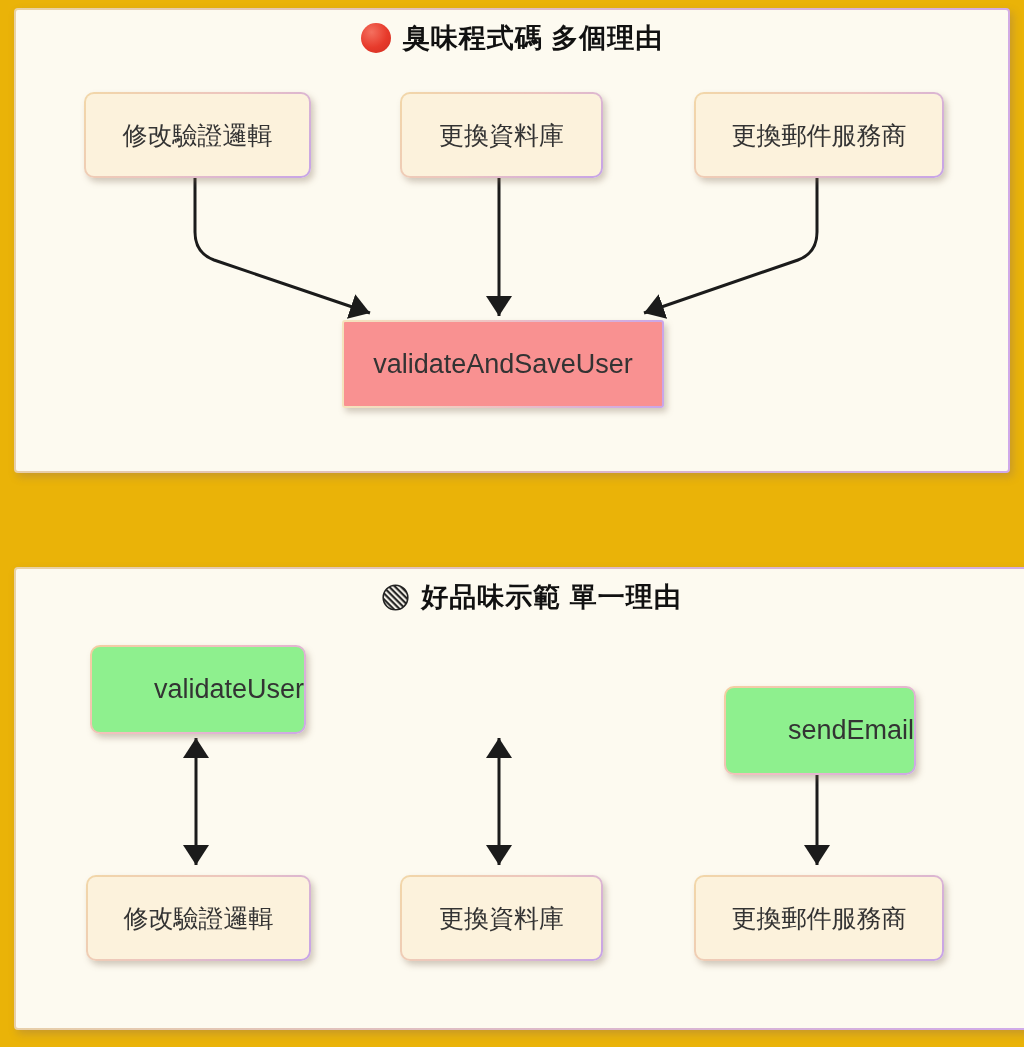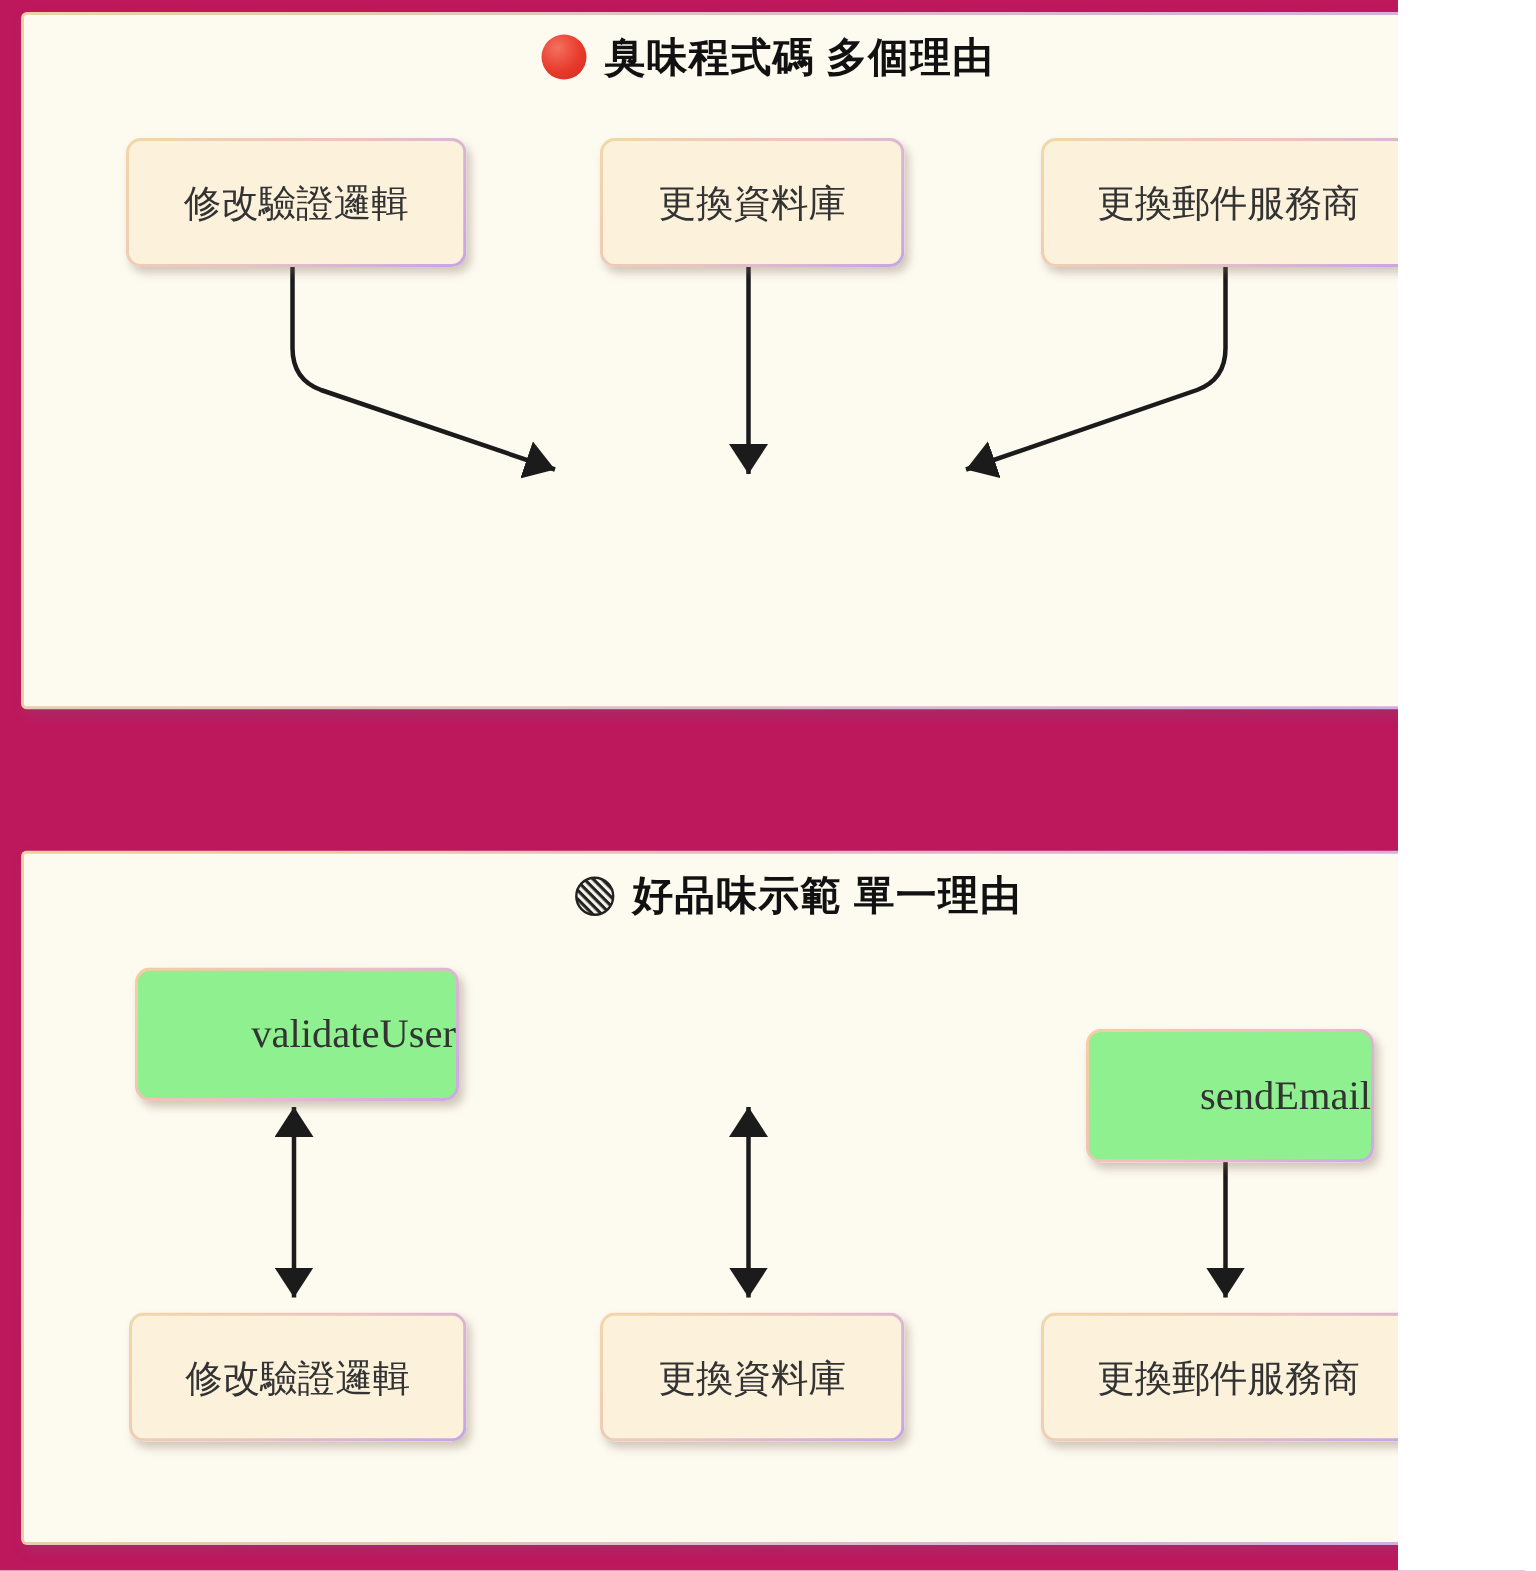--- a/index.html
+++ b/index.html
@@ -1,18 +1,18 @@
 <!DOCTYPE html>
 <html><head>
 <meta charset="utf-8">
 <style>
   html,body{margin:0;padding:0;background:#ffffff;}
   .canvas{
-    position:relative;width:932px;height:1047px;background:#be185d;overflow:hidden;
-    font-family:Liberation Serif, serif;
+    position:relative;width:1024px;height:1047px;background:#eab308;overflow:hidden;
+    font-family:Liberation Sans, sans-serif;
   }
   .panel{
     position:absolute;left:14px;width:992px;
     border:2px solid transparent;border-radius:4px;
     background:linear-gradient(#fdfaf0,#fdfaf0) padding-box,
                linear-gradient(100deg,#e9d2a4 0%,#ddb9c9 55%,#cfa9ea 100%) border-box;
     box-shadow:3px 4px 8px rgba(110,90,130,0.28);
   }
   .panel-title{
     position:absolute;top:10px;left:0;right:0;height:36px;
@@ -73,20 +73,23 @@
 
     <div class="node node-cream" style="left:68px;top:82px;width:223px;height:82px;">
       <span>修改驗證邏輯</span>
     </div>
     <div class="node node-cream" style="left:384px;top:82px;width:199px;height:82px;">
       <span>更換資料庫</span>
     </div>
     <div class="node node-cream" style="left:678px;top:82px;width:246px;height:82px;">
       <span>更換郵件服務商</span>
     </div>
+    <div class="node node-red" style="left:326px;top:310px;width:318px;height:84px;">
+      <span>validateAndSaveUser</span>
+    </div>
   </section>
 
   <section class="panel" style="top:567px;height:459px;padding-left:40px;">
 
     <div class="panel-title">
       <svg width="27" height="27" viewBox="0 0 27 27">
         <defs>
           <pattern id="hatch" patternUnits="userSpaceOnUse" width="4.2" height="4.2" patternTransform="rotate(45 0 0)">
             <rect width="4.2" height="4.2" fill="#f6f3ea"></rect>
             <rect width="4.2" height="2.1" fill="#222222"></rect>

